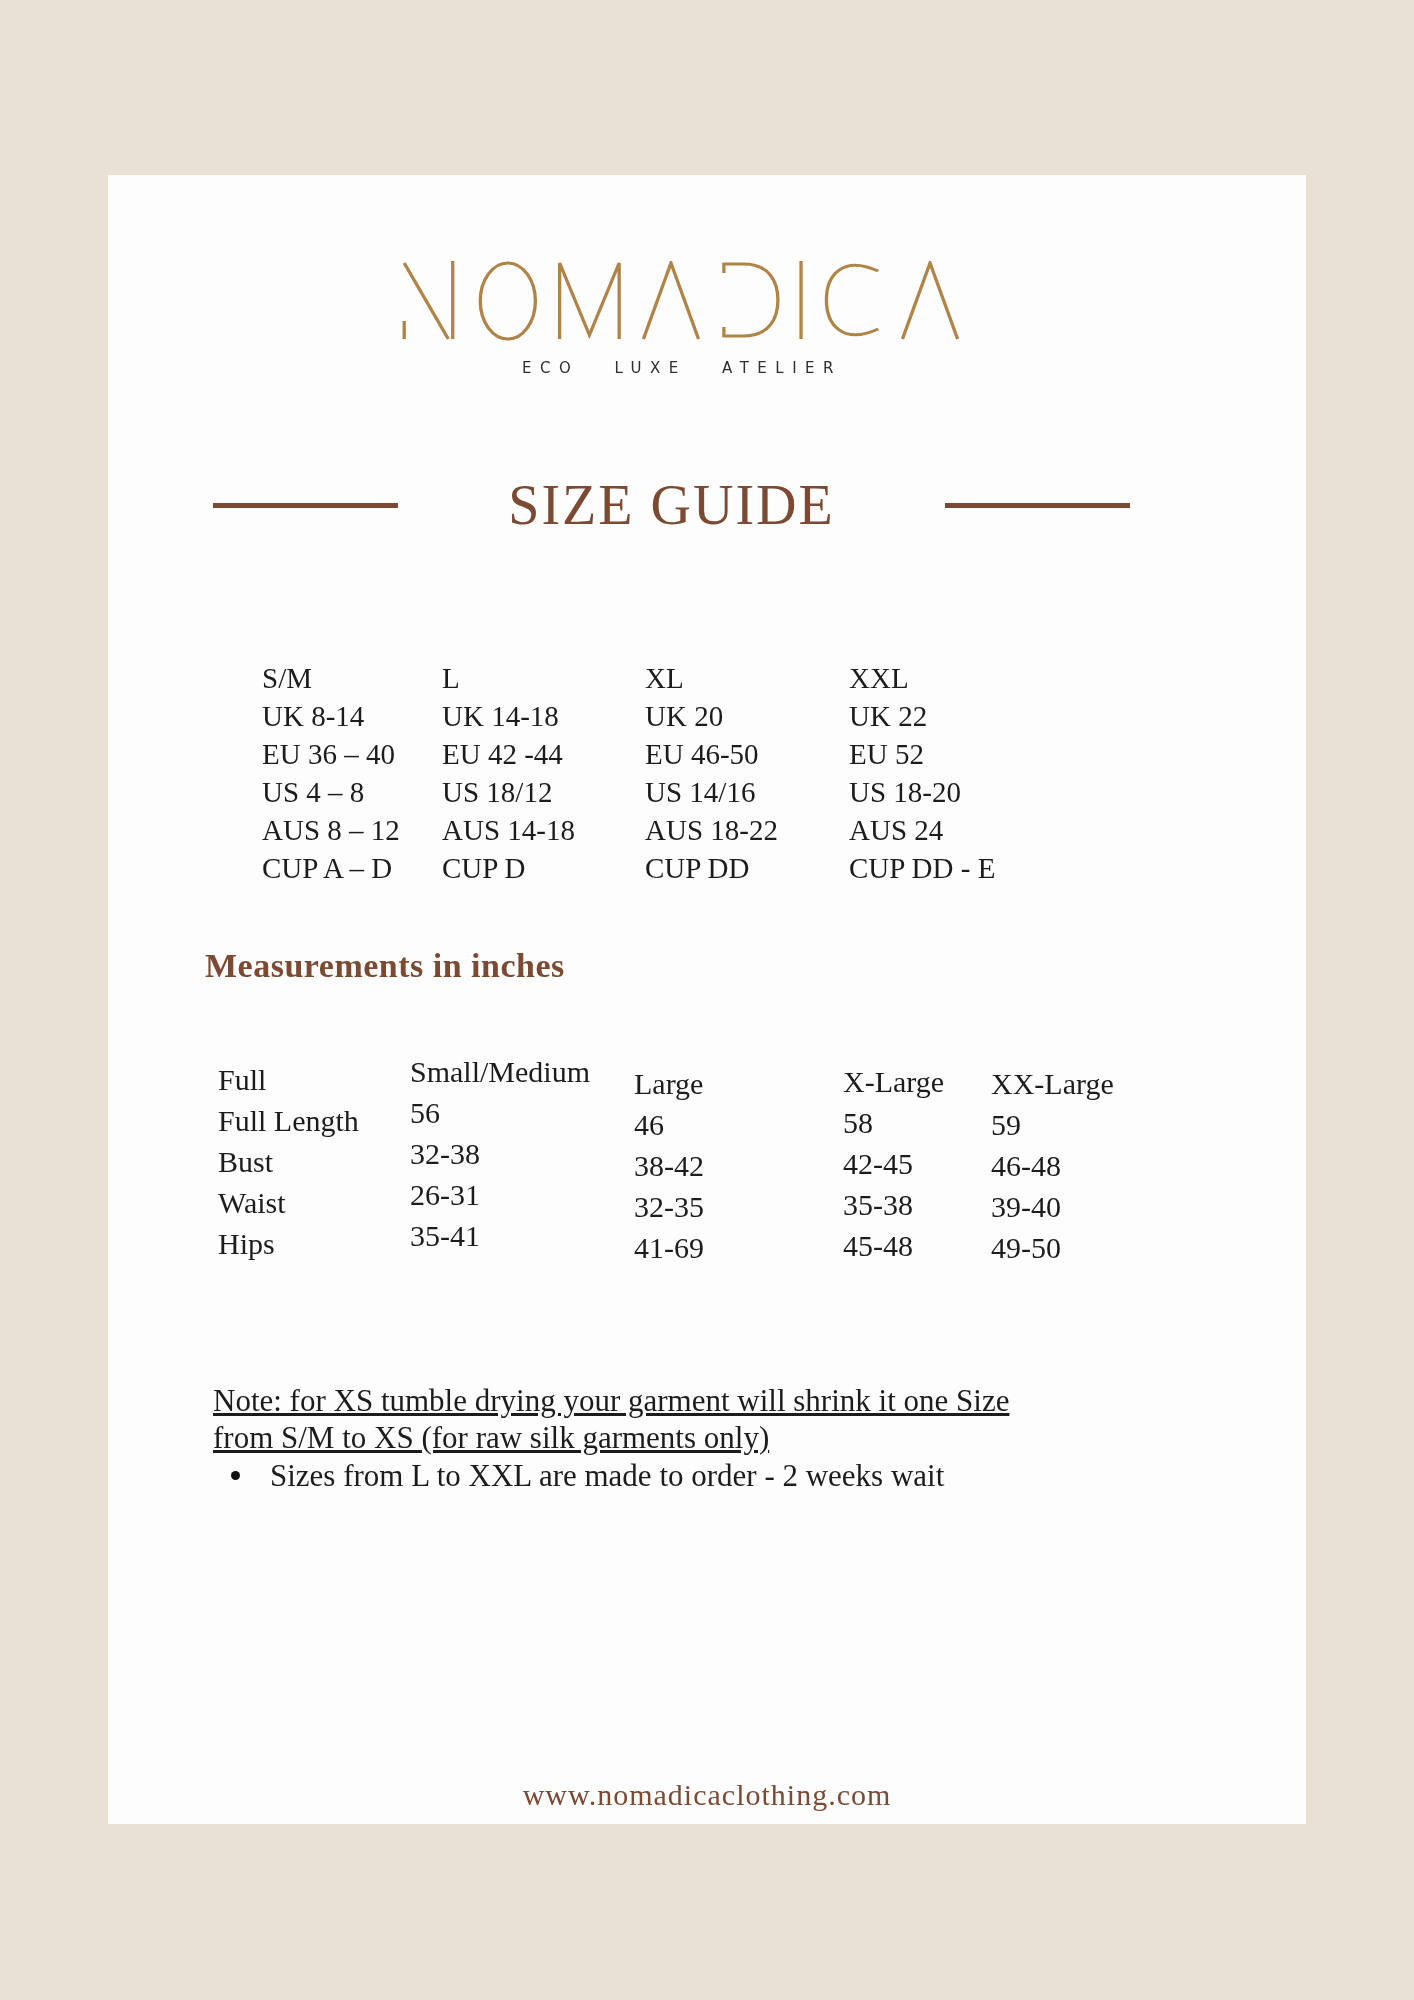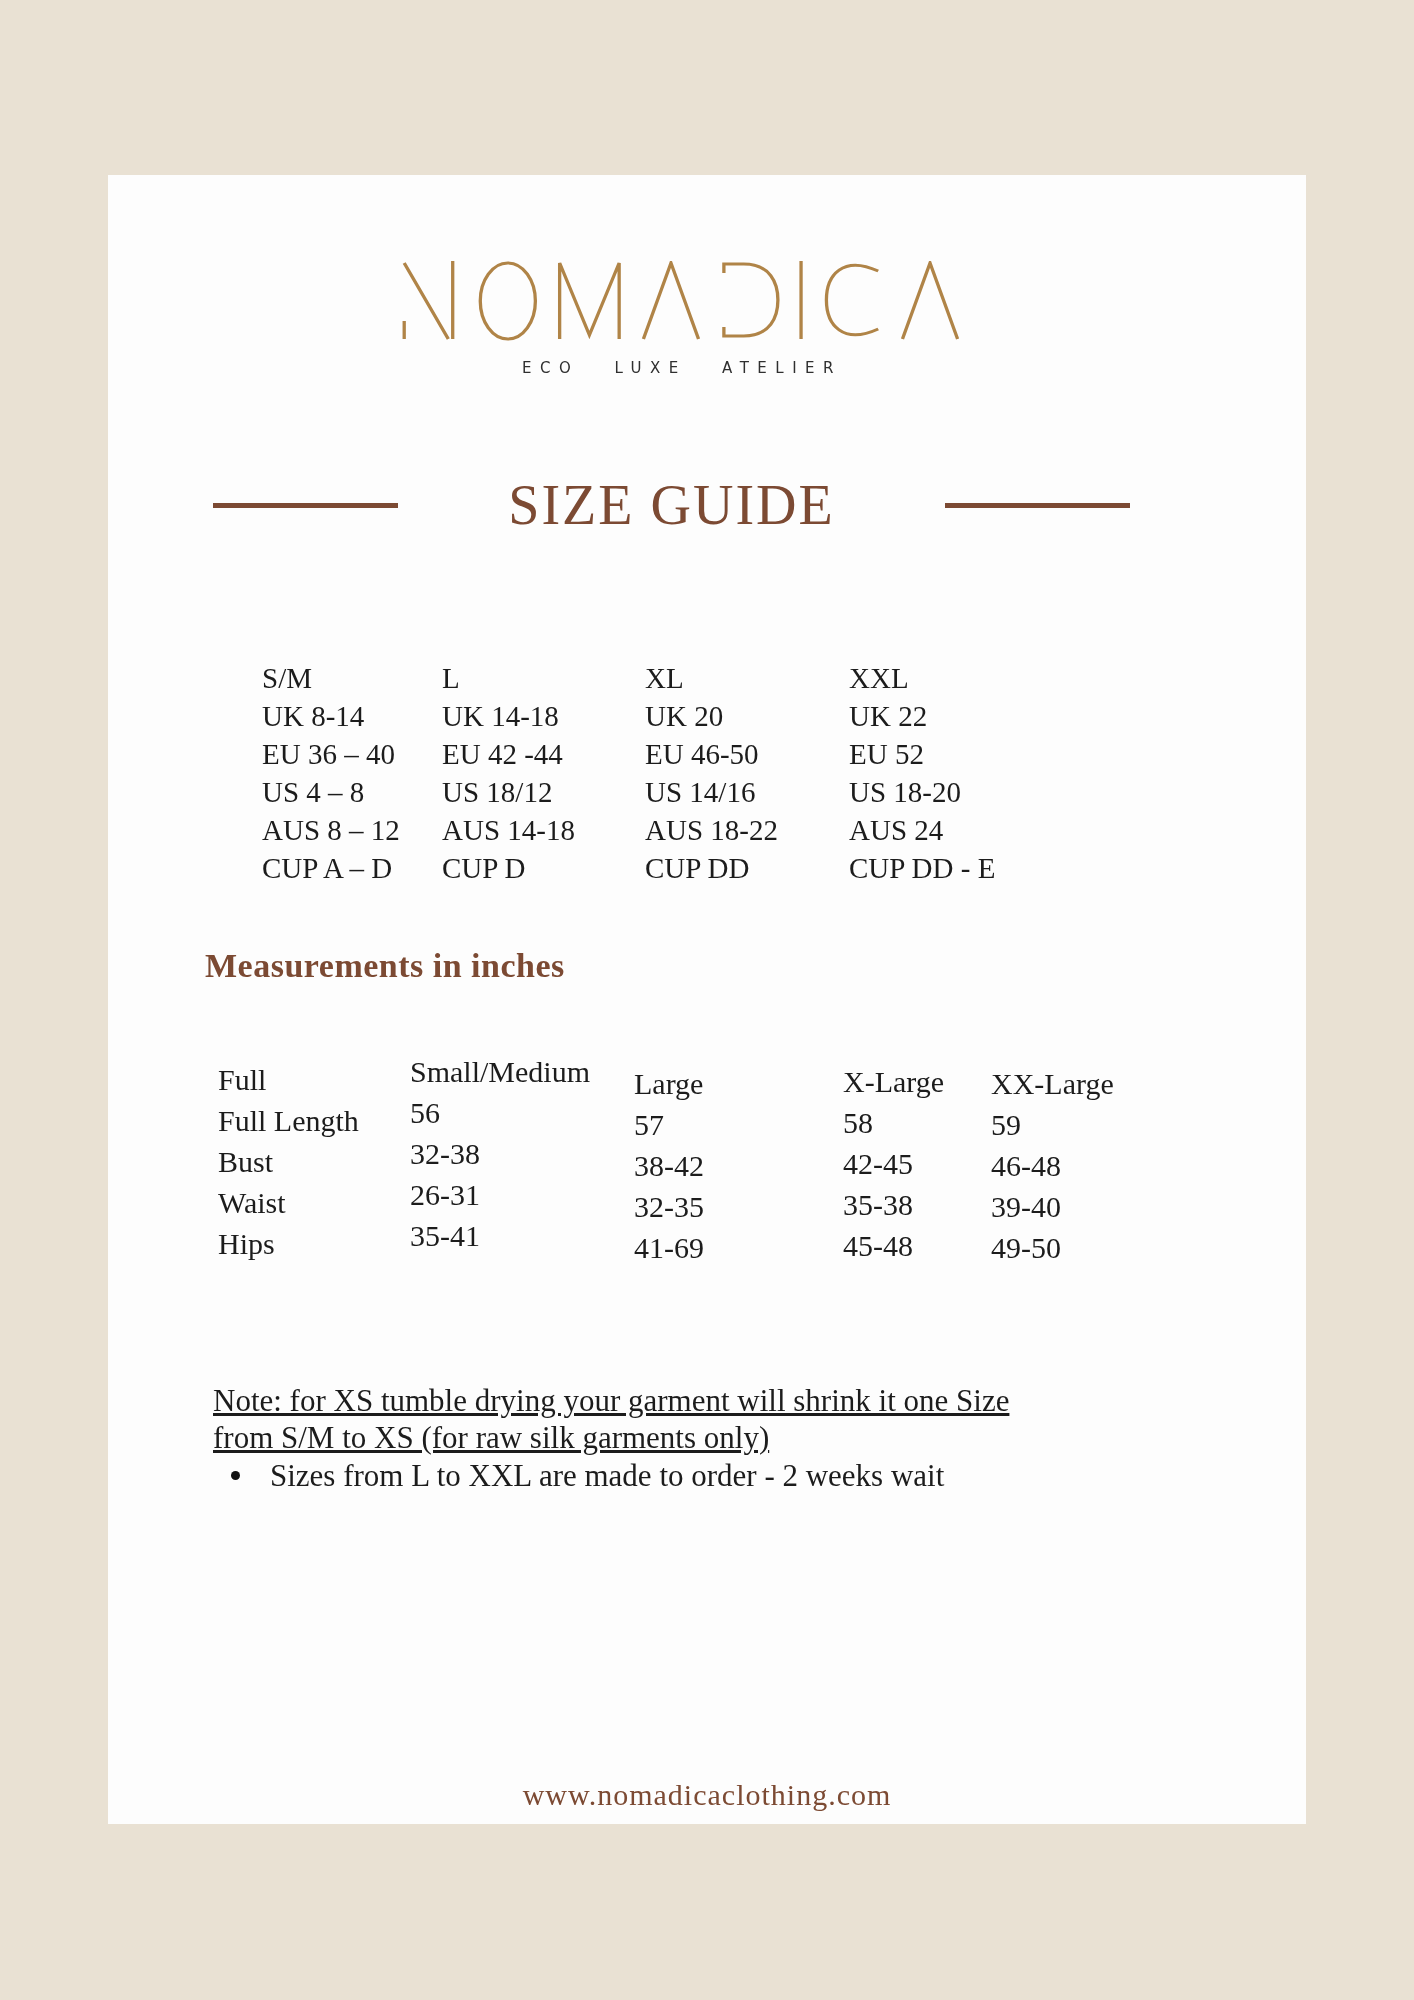--- a/index.html
+++ b/index.html
@@ -146,21 +146,21 @@
     </div>
     <div class="meas-col">
       <div>Small/Medium</div>
       <div>56</div>
       <div>32-38</div>
       <div>26-31</div>
       <div>35-41</div>
     </div>
     <div class="meas-col">
       <div>Large</div>
-      <div>57</div>
+      <div>46</div>
       <div>38-42</div>
       <div>32-35</div>
       <div>41-69</div>
     </div>
     <div class="meas-col">
       <div>X-Large</div>
       <div>58</div>
       <div>42-45</div>
       <div>35-38</div>
       <div>45-48</div>

